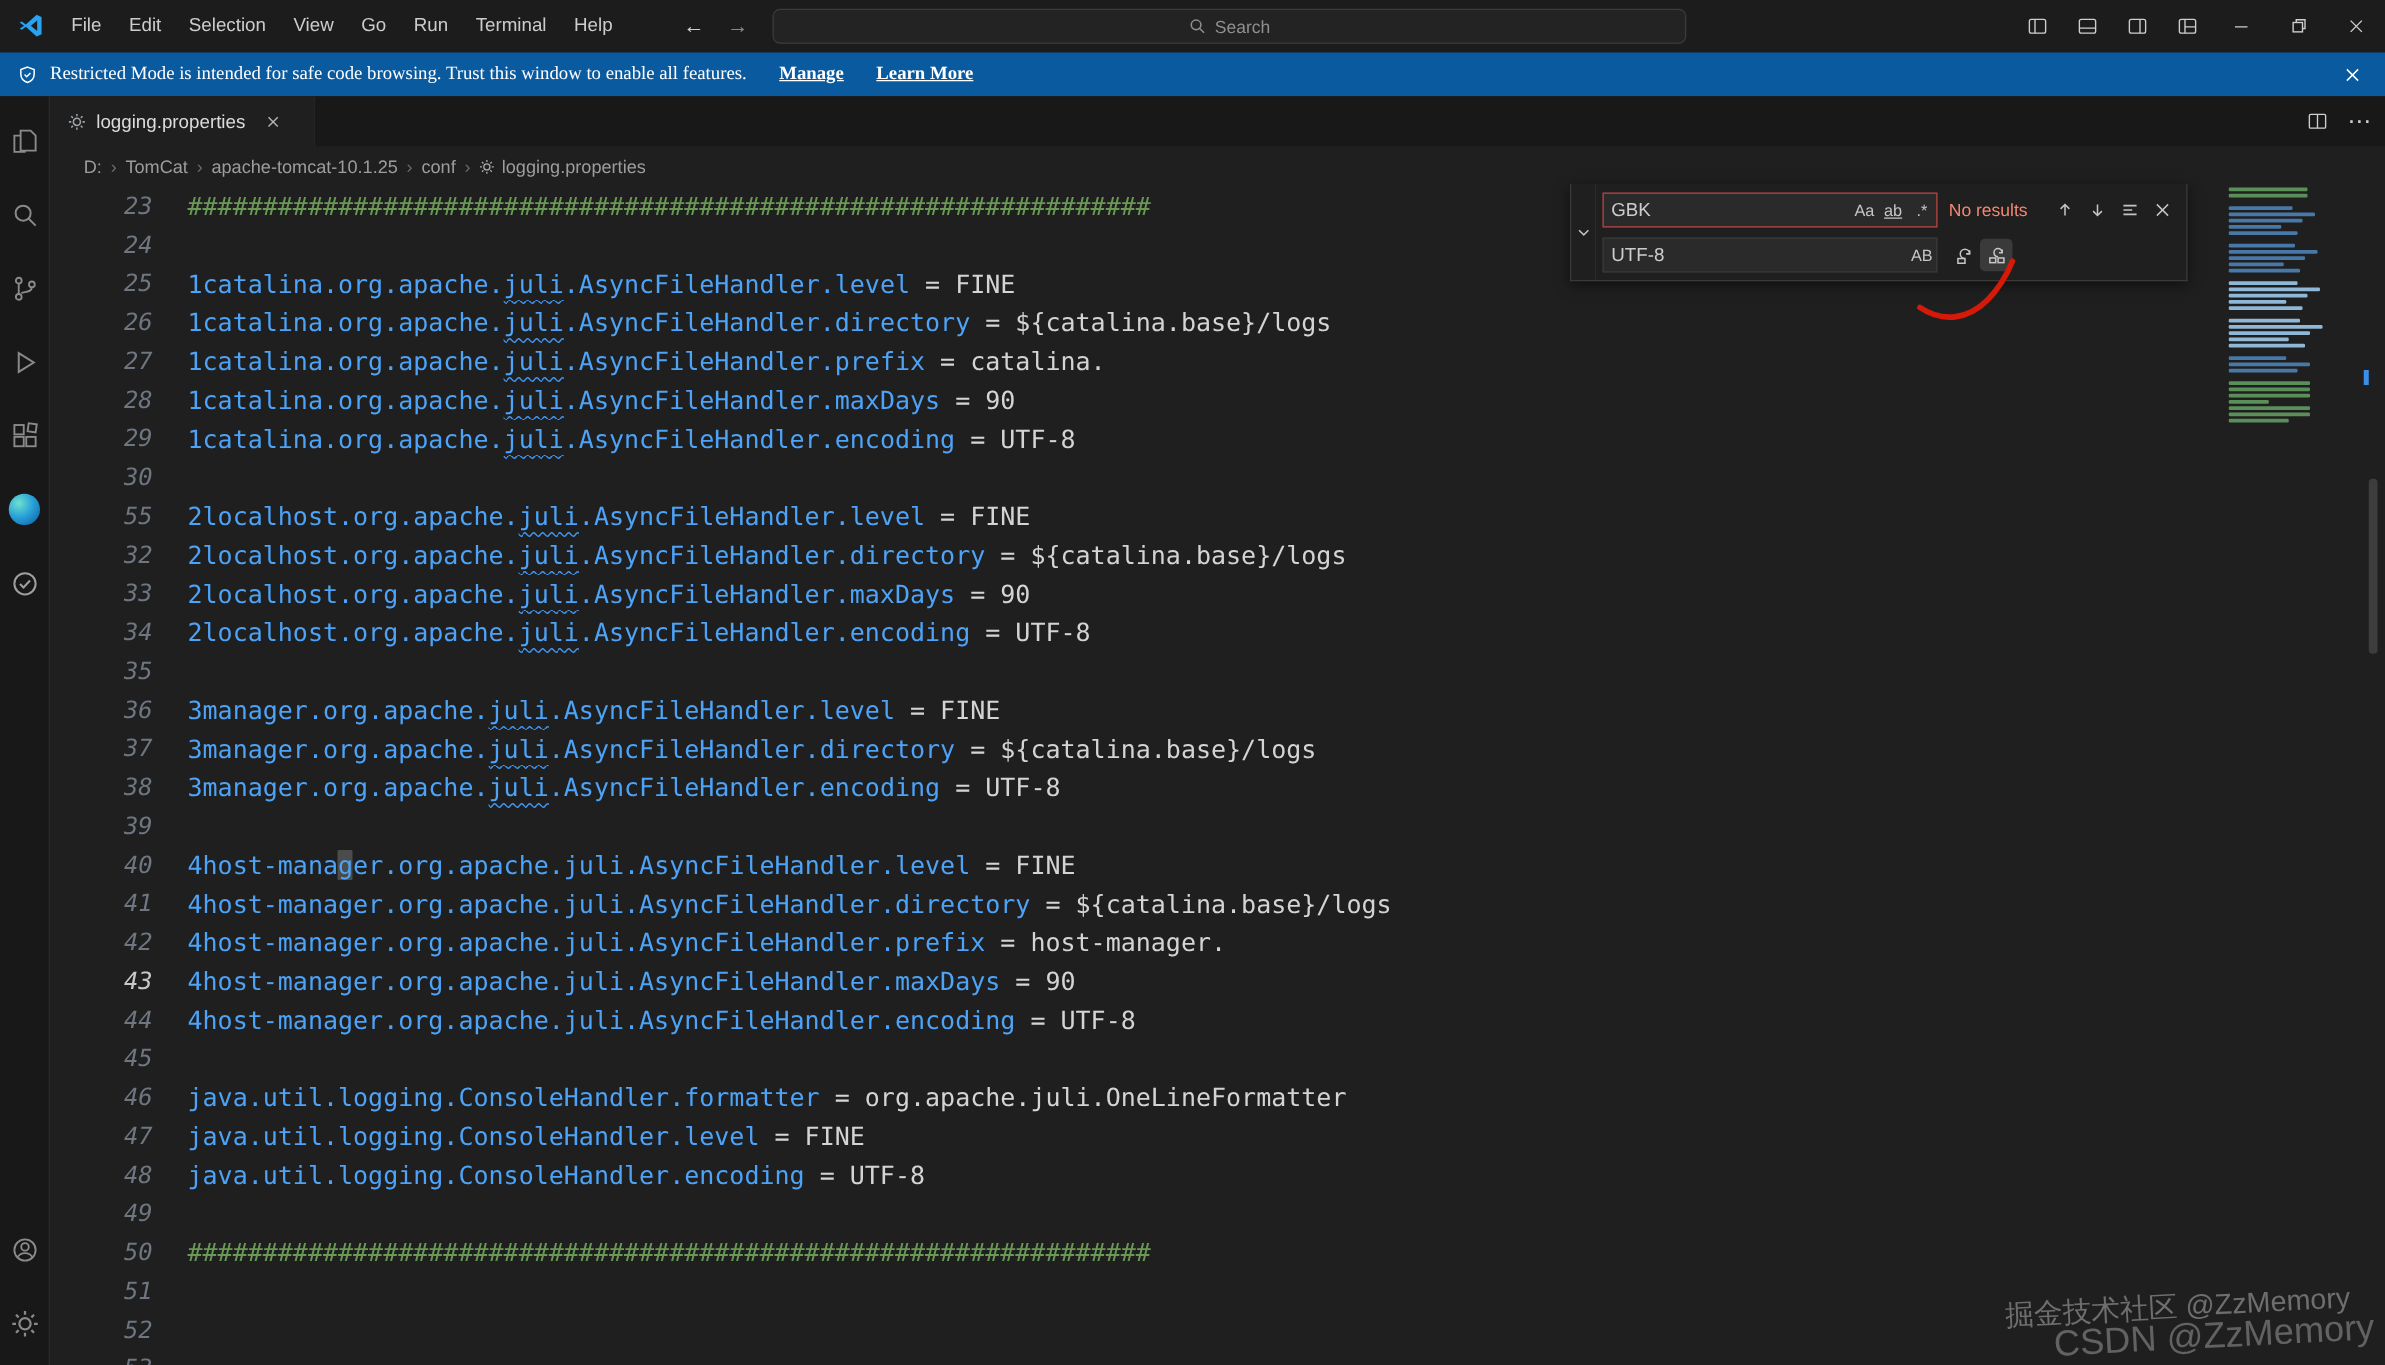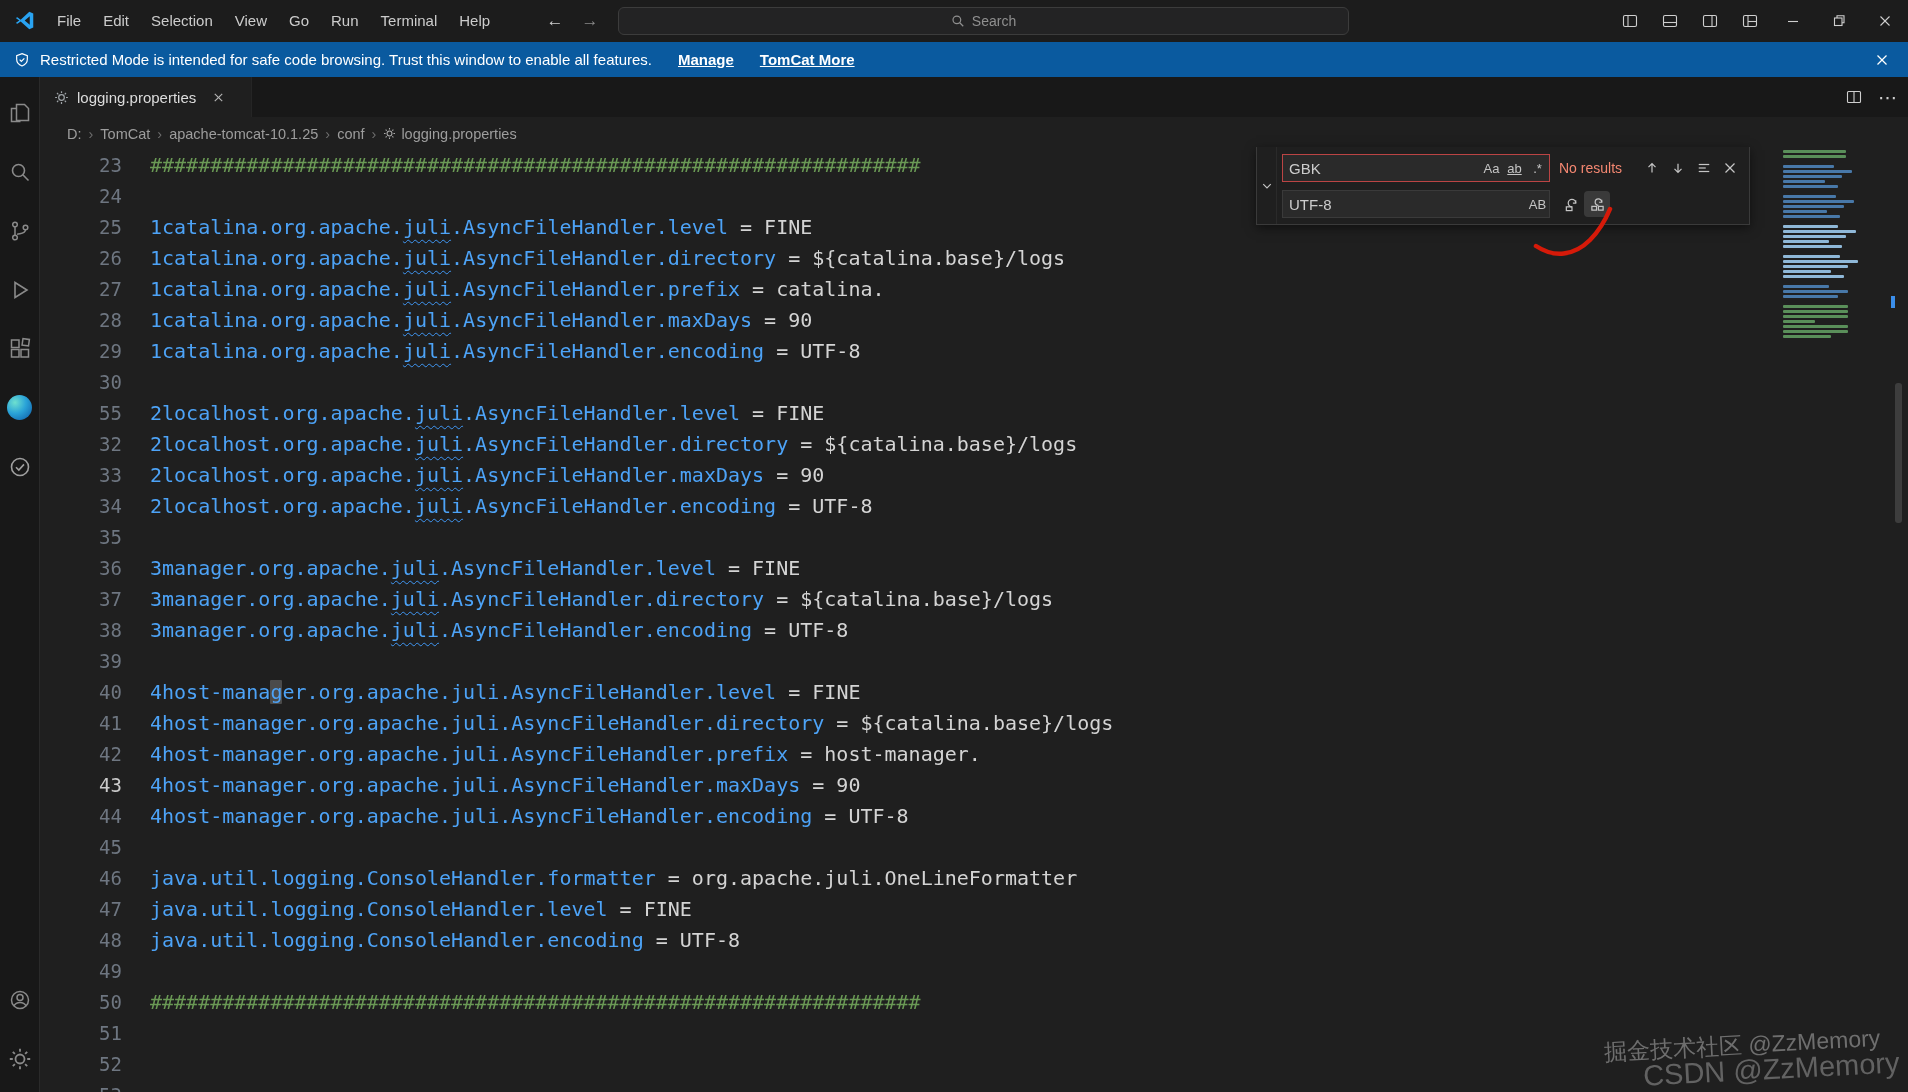--- a/index.html
+++ b/index.html
@@ -17,21 +17,21 @@
   .nav-fwd { left:575px; color:#8a8a8a; }
   .cmd-center { position:absolute; left:618px; top:7px; width:731px; height:28px; background:#232324;
     border:1px solid #3c3c3c; border-radius:6px; display:flex; align-items:center; justify-content:center;
     color:#8f8f8f; font-size:14px; gap:7px; }
   .win-controls { position:absolute; right:0; top:0; height:42px; display:flex; }
   .wc-btn { width:40px; height:42px; display:flex; align-items:center; justify-content:center; color:#cfcfcf; }
   .wc-btn.sys { width:46px; }
 
   
   .banner { position:absolute; left:0; top:42px; width:1908px; height:35px; background:#0a5a9f;
-    display:flex; align-items:center; font-size:15px; color:#ffffff; }
+    display:flex; align-items:center; font-size:15px; color:#ffffff;font-family:Liberation Serif, serif; }
   .banner .shield { margin-left:14px; }
   .banner-text { margin-left:10px; }
   .banner-link { margin-left:26px; text-decoration:underline; cursor:pointer; color:#ffffff; font-weight:600; }
   .banner-close { position:absolute; right:12px; top:0; height:35px; width:28px; display:flex; align-items:center; justify-content:center; }
 
   
   .activitybar { position:absolute; left:0; top:77px; bottom:0; width:40px; background:#181818; border-right:1px solid #2a2a2a; }
   .act-top { display:flex; flex-direction:column; align-items:center; padding-top:6px; }
   .act-icon { width:40px; height:59px; display:flex; align-items:center; justify-content:center; cursor:pointer; }
   .act-bottom { position:absolute; bottom:4px; left:0; width:40px; display:flex; flex-direction:column; align-items:center; }
@@ -51,21 +51,21 @@
   .breadcrumbbar { position:absolute; left:40px; top:117px; right:0; height:33px; background:#1f1f1f;
     display:flex; align-items:center; padding-left:27px; font-size:14.5px; color:#9d9d9d; }
   .bc-item { cursor:pointer; }
   .bc-sep { margin:0 7px; color:#6d6d6d; }
   .bc-gear { margin-right:5px; display:flex; }
 
   
   .editor { position:absolute; left:40px; top:150px; right:0; bottom:0; background:#1f1f1f;
     font-family:"DejaVu Sans Mono", monospace; }
   .gutter { position:absolute; left:0; top:0; width:110px; }
-  .ln { height:31px; line-height:31px; text-align:right; padding-right:28px; color:#6e7681; font-size:19px; }
+  .ln { height:31px; line-height:31px; text-align:right; padding-right:28px; color:#6e7681; font-size:19px;font-style:italic; }
   .ln-active { color:#c9c9c9; }
   .code-area { position:absolute; left:110px; top:0; right:0; }
   .cl { height:31px; line-height:31px; white-space:pre; font-size:20px; }
   .tk-key { color:#4da3f7; }
   .tk-val { color:#d4d4d4; }
   .tk-comment { color:#6a9955; }
   .tk-squig { text-decoration:underline; text-decoration-style:wavy; text-decoration-color:#3f96f3;
     text-decoration-thickness:1.2px; text-underline-offset:5px; }
   .tk-cursor { background:#4b4b4b; border-radius:1px; }
 
@@ -181,21 +181,21 @@
 
 <div class="banner">
   <span class="shield">
     <svg width="16" height="16" viewBox="0 0 24 24" fill="none" stroke="#ffffff" stroke-width="1.8">
         <path d="M12 2.5 20 5.5v5.5c0 4.8-3.2 8.2-8 10-4.8-1.8-8-5.2-8-10V5.5z"></path>
         <path d="M8.5 11.5l2.5 2.5 4.5-4.5"></path>
       </svg>
   </span>
   <span class="banner-text">Restricted Mode is intended for safe code browsing. Trust this window to enable all features.</span>
   <span class="banner-link">Manage</span>
-  <span class="banner-link">TomCat More</span>
+  <span class="banner-link">Learn More</span>
   <span class="banner-close">
     <svg width="14" height="14" viewBox="0 0 14 14" stroke="#ffffff" stroke-width="1.2">
         <line x1="2.5" y1="2.5" x2="11.5" y2="11.5"></line>
         <line x1="11.5" y1="2.5" x2="2.5" y2="11.5"></line>
       </svg>
   </span>
 </div>
 
 <div class="activitybar">
   <div class="act-top">

